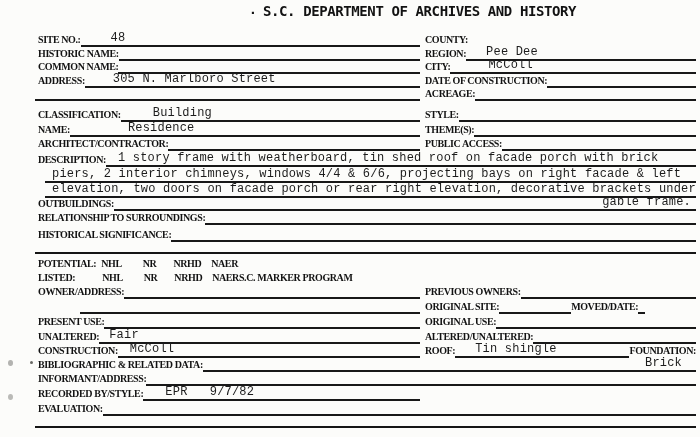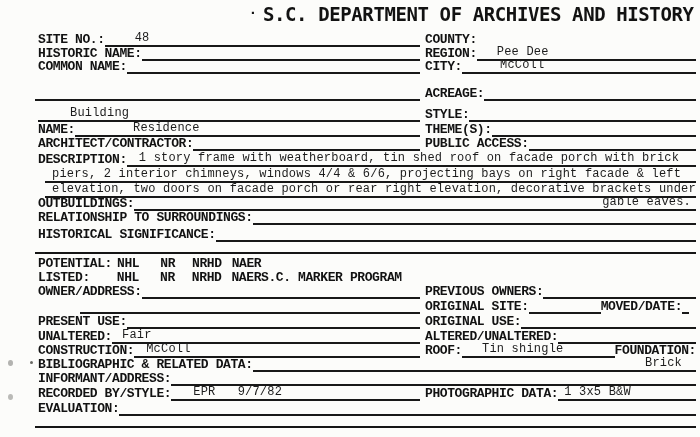--- a/index.html
+++ b/index.html
@@ -1,22 +1,22 @@
 <!DOCTYPE html>
 <html><head>
 <meta charset="utf-8">
 <style>
   html,body{margin:0;padding:0;background:#e8e8e6;}
   .page{position:relative;width:700px;height:437px;background:#fcfcfa;overflow:hidden;
         font-family:"DejaVu Sans Mono",monospace;color:#121212;}
-  .title{position:absolute;top:3px;left:263px;font-weight:bold;font-size:19px;
+  .title{position:absolute;top:3px;left:263px;font-weight:bold;font-size:14px;
          letter-spacing:-0.4px;white-space:pre;}
   .stray{position:absolute;top:2px;left:249px;font-weight:bold;font-size:13px;}
   .r{position:absolute;left:38px;right:4px;height:15px;display:flex;align-items:flex-end;}
-  .lbl{font-family:Liberation Mono, monospace;font-weight:bold;font-size:13px;
+  .lbl{font-family:Liberation Serif, serif;font-weight:bold;font-size:10px;
        letter-spacing:-0.4px;white-space:pre;line-height:14px;}
   .val{font-family:"Liberation Mono",monospace;font-size:12px;white-space:pre;
        line-height:14px;color:#1c1c1c;letter-spacing:0.2px;}
   .f{flex:1 1 auto;min-width:0;border-bottom:2px solid #181818;display:flex;align-items:flex-end;}
   .nf{display:flex;align-items:flex-end;} 
   .cl{width:382px;display:flex;align-items:flex-end;}
   .cr{flex:1;margin-left:5px;display:flex;align-items:flex-end;}
   .sp42{width:42px;flex:0 0 42px;}
   .stub{flex:0 0 7px;border-bottom:2px solid #181818;}
   .fw80{flex:0 0 72px;border-bottom:2px solid #181818;}
@@ -63,33 +63,46 @@
       <span class="f"></span>
     </div>
     <div class="cr">
       <span class="lbl">CITY:</span>
       <span class="f">
           <span class="val" style="padding-left:38px">McColl</span>
         </span>
     </div>
   </div>
 
+  <div class="r" style="top:73px">
+    <div class="cl">
+      <span class="lbl">ADDRESS:</span>
+      <span class="f">
+          <span class="val" style="padding-left:28px">305 N. Marlboro Street</span>
+        </span>
+    </div>
+    <div class="cr">
+      <span class="lbl">DATE OF CONSTRUCTION:</span>
+      <span class="f"></span>
+    </div>
+  </div>
 
   <div class="r" style="top:86px;left:35px">
     <div class="cl" style="width:385px">
       <span class="f"></span>
     </div>
     <div class="cr">
       <span class="lbl">ACREAGE:</span>
       <span class="f"></span>
     </div>
   </div>
 
   <div class="r" style="top:107px">
     <div class="cl">
+      <span class="lbl">CLASSIFICATION:</span>
       <span class="f">
           <span class="val" style="padding-left:32px">Building</span>
         </span>
     </div>
     <div class="cr">
       <span class="lbl">STYLE:</span>
       <span class="f"></span>
     </div>
   </div>
 
@@ -132,21 +145,21 @@
 
   <div class="r" style="top:183px;left:45px">
     <span class="f">
         <span class="val" style="padding-left:7px">elevation, two doors on facade porch or rear right elevation, decorative brackets under</span>
       </span>
   </div>
 
   <div class="r" style="top:196px">
     <span class="lbl">OUTBUILDINGS:</span>
     <span class="f">
-        <span class="val mla" style="padding-right:5px">gable eaves.</span>
+        <span class="val mla" style="padding-right:5px">gable frame.</span>
       </span>
   </div>
 
   <div class="r" style="top:227px">
     <span class="lbl">HISTORICAL SIGNIFICANCE:</span>
     <span class="f"></span>
   </div>
 
   <div class="r" style="top:210px">
     <span class="lbl">RELATIONSHIP TO SURROUNDINGS:</span>
@@ -252,26 +265,20 @@
     <span class="f"></span>
   </div>
 
   <div class="r" style="top:386px">
     <div class="cl">
       <span class="lbl">RECORDED BY/STYLE:</span>
       <span class="f">
           <span class="val" style="padding-left:22px">EPR   9/7/82</span>
         </span>
     </div>
-    <div class="cr">
-      <span class="lbl">PHOTOGRAPHIC DATA:</span>
-      <span class="f">
-          <span class="val" style="padding-left:6px">1 3x5 B&amp;W</span>
-        </span>
-    </div>
   </div>
 
   <div class="r" style="top:401px">
     <span class="lbl">EVALUATION:</span>
     <span class="f"></span>
   </div>
 
   <div class="hr" style="top:426px;border-top-width:2px"></div>
 
   <span class="speck" style="left:30px;top:361px;width:3px;height:3px"></span>

